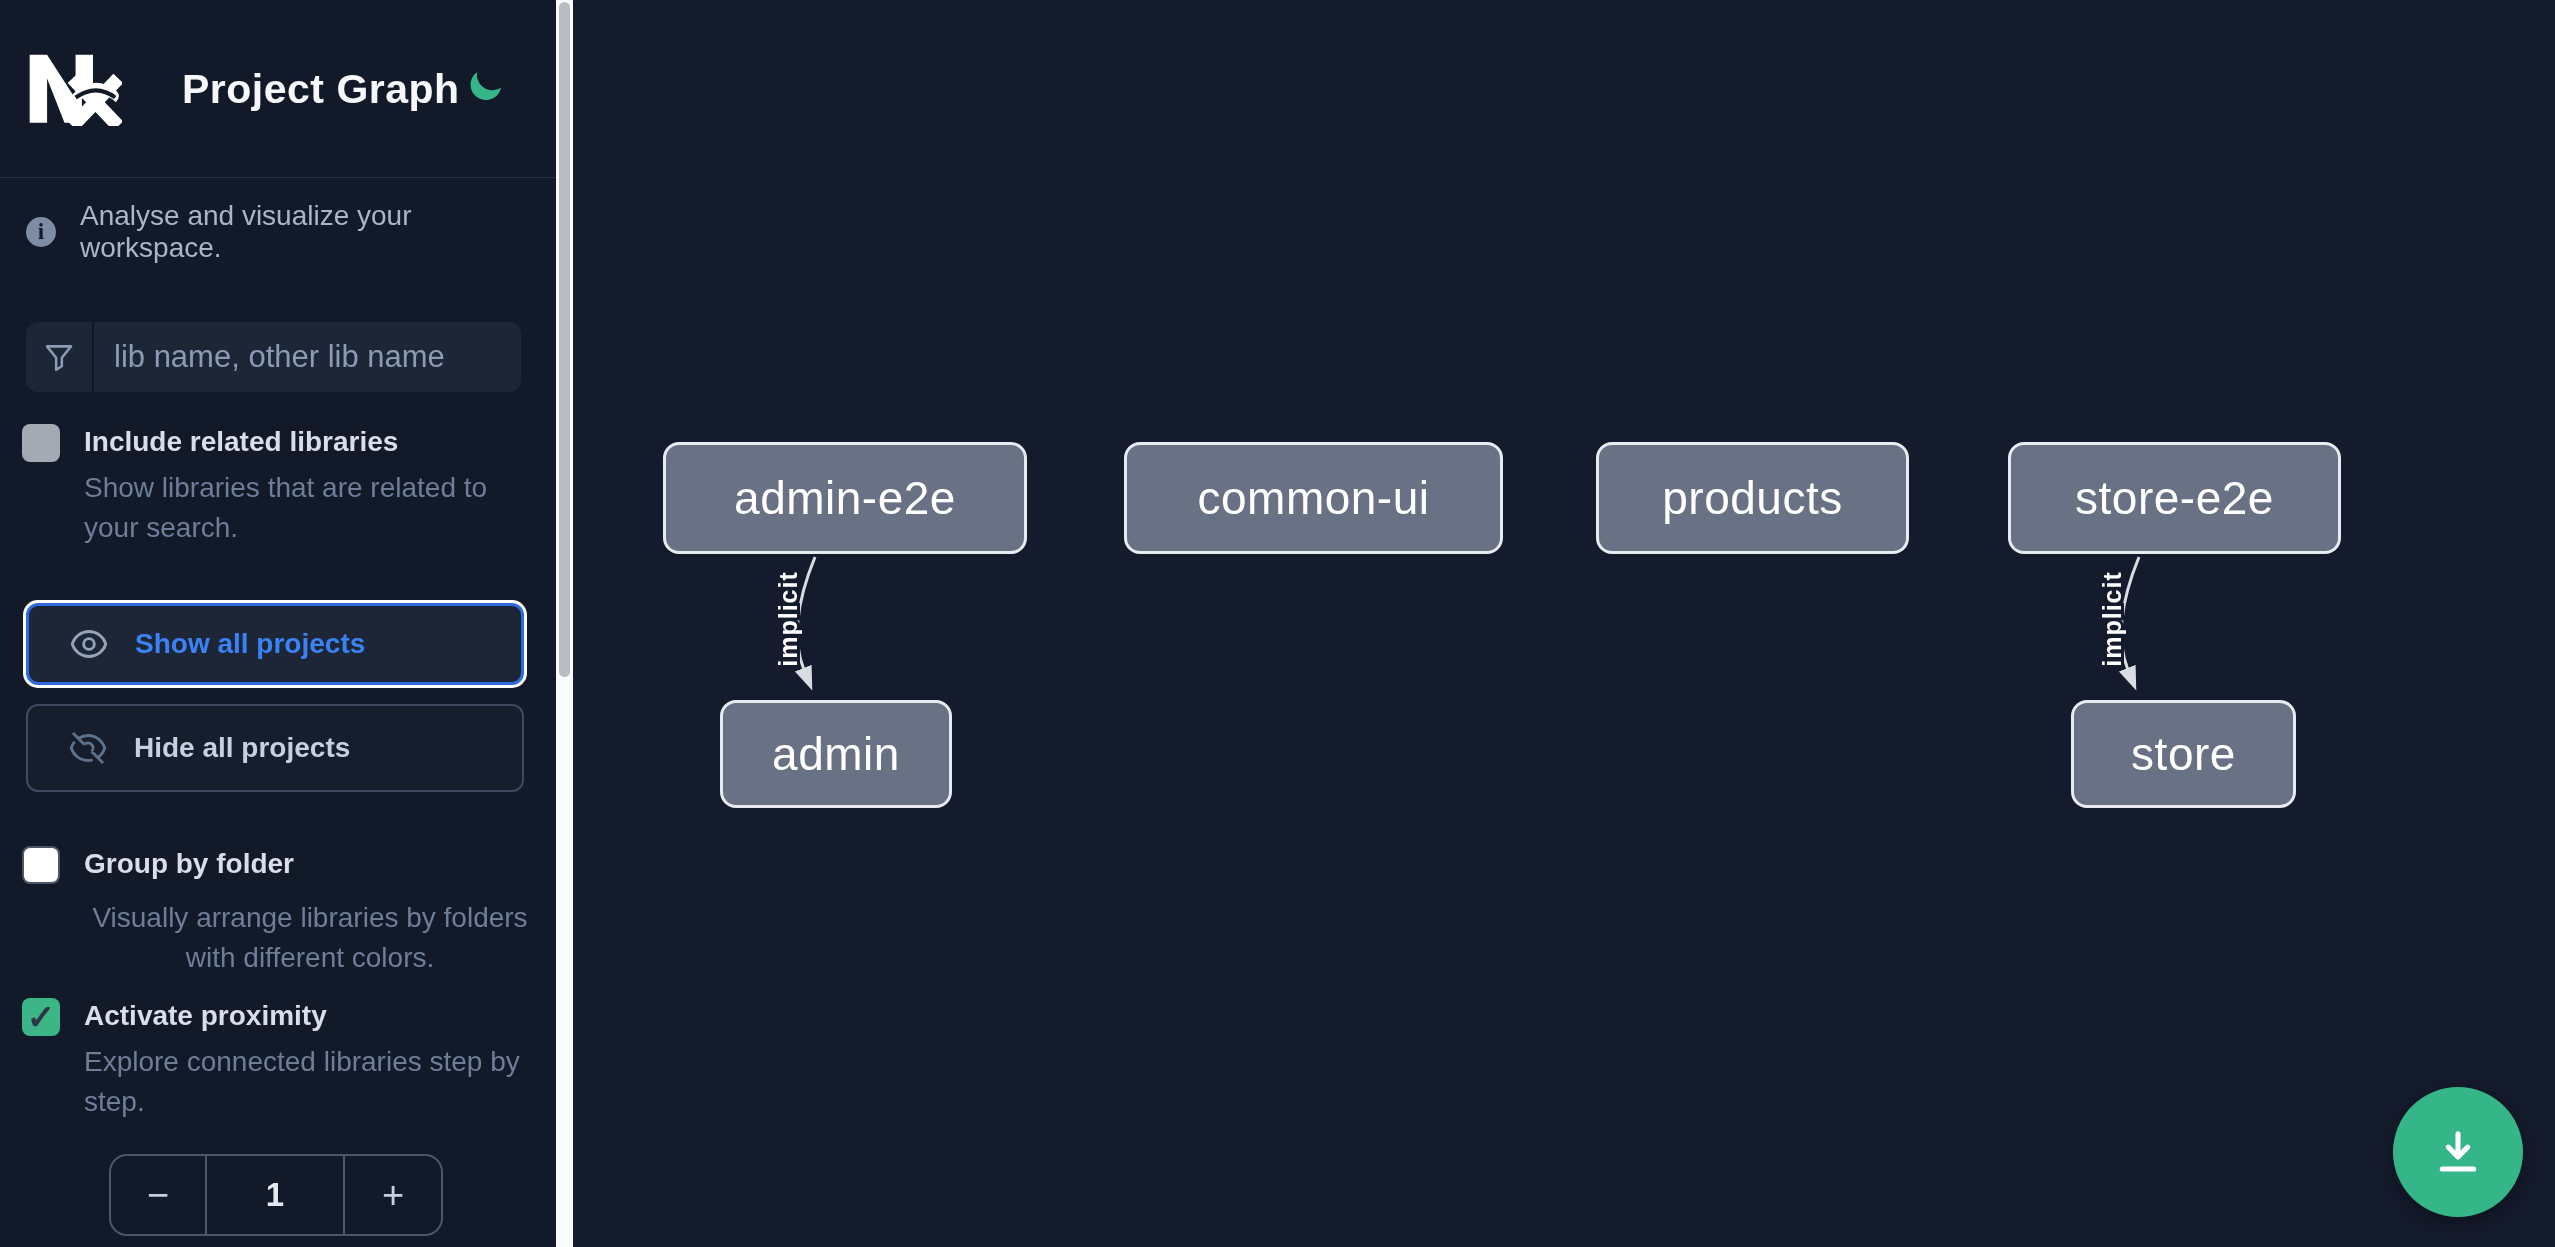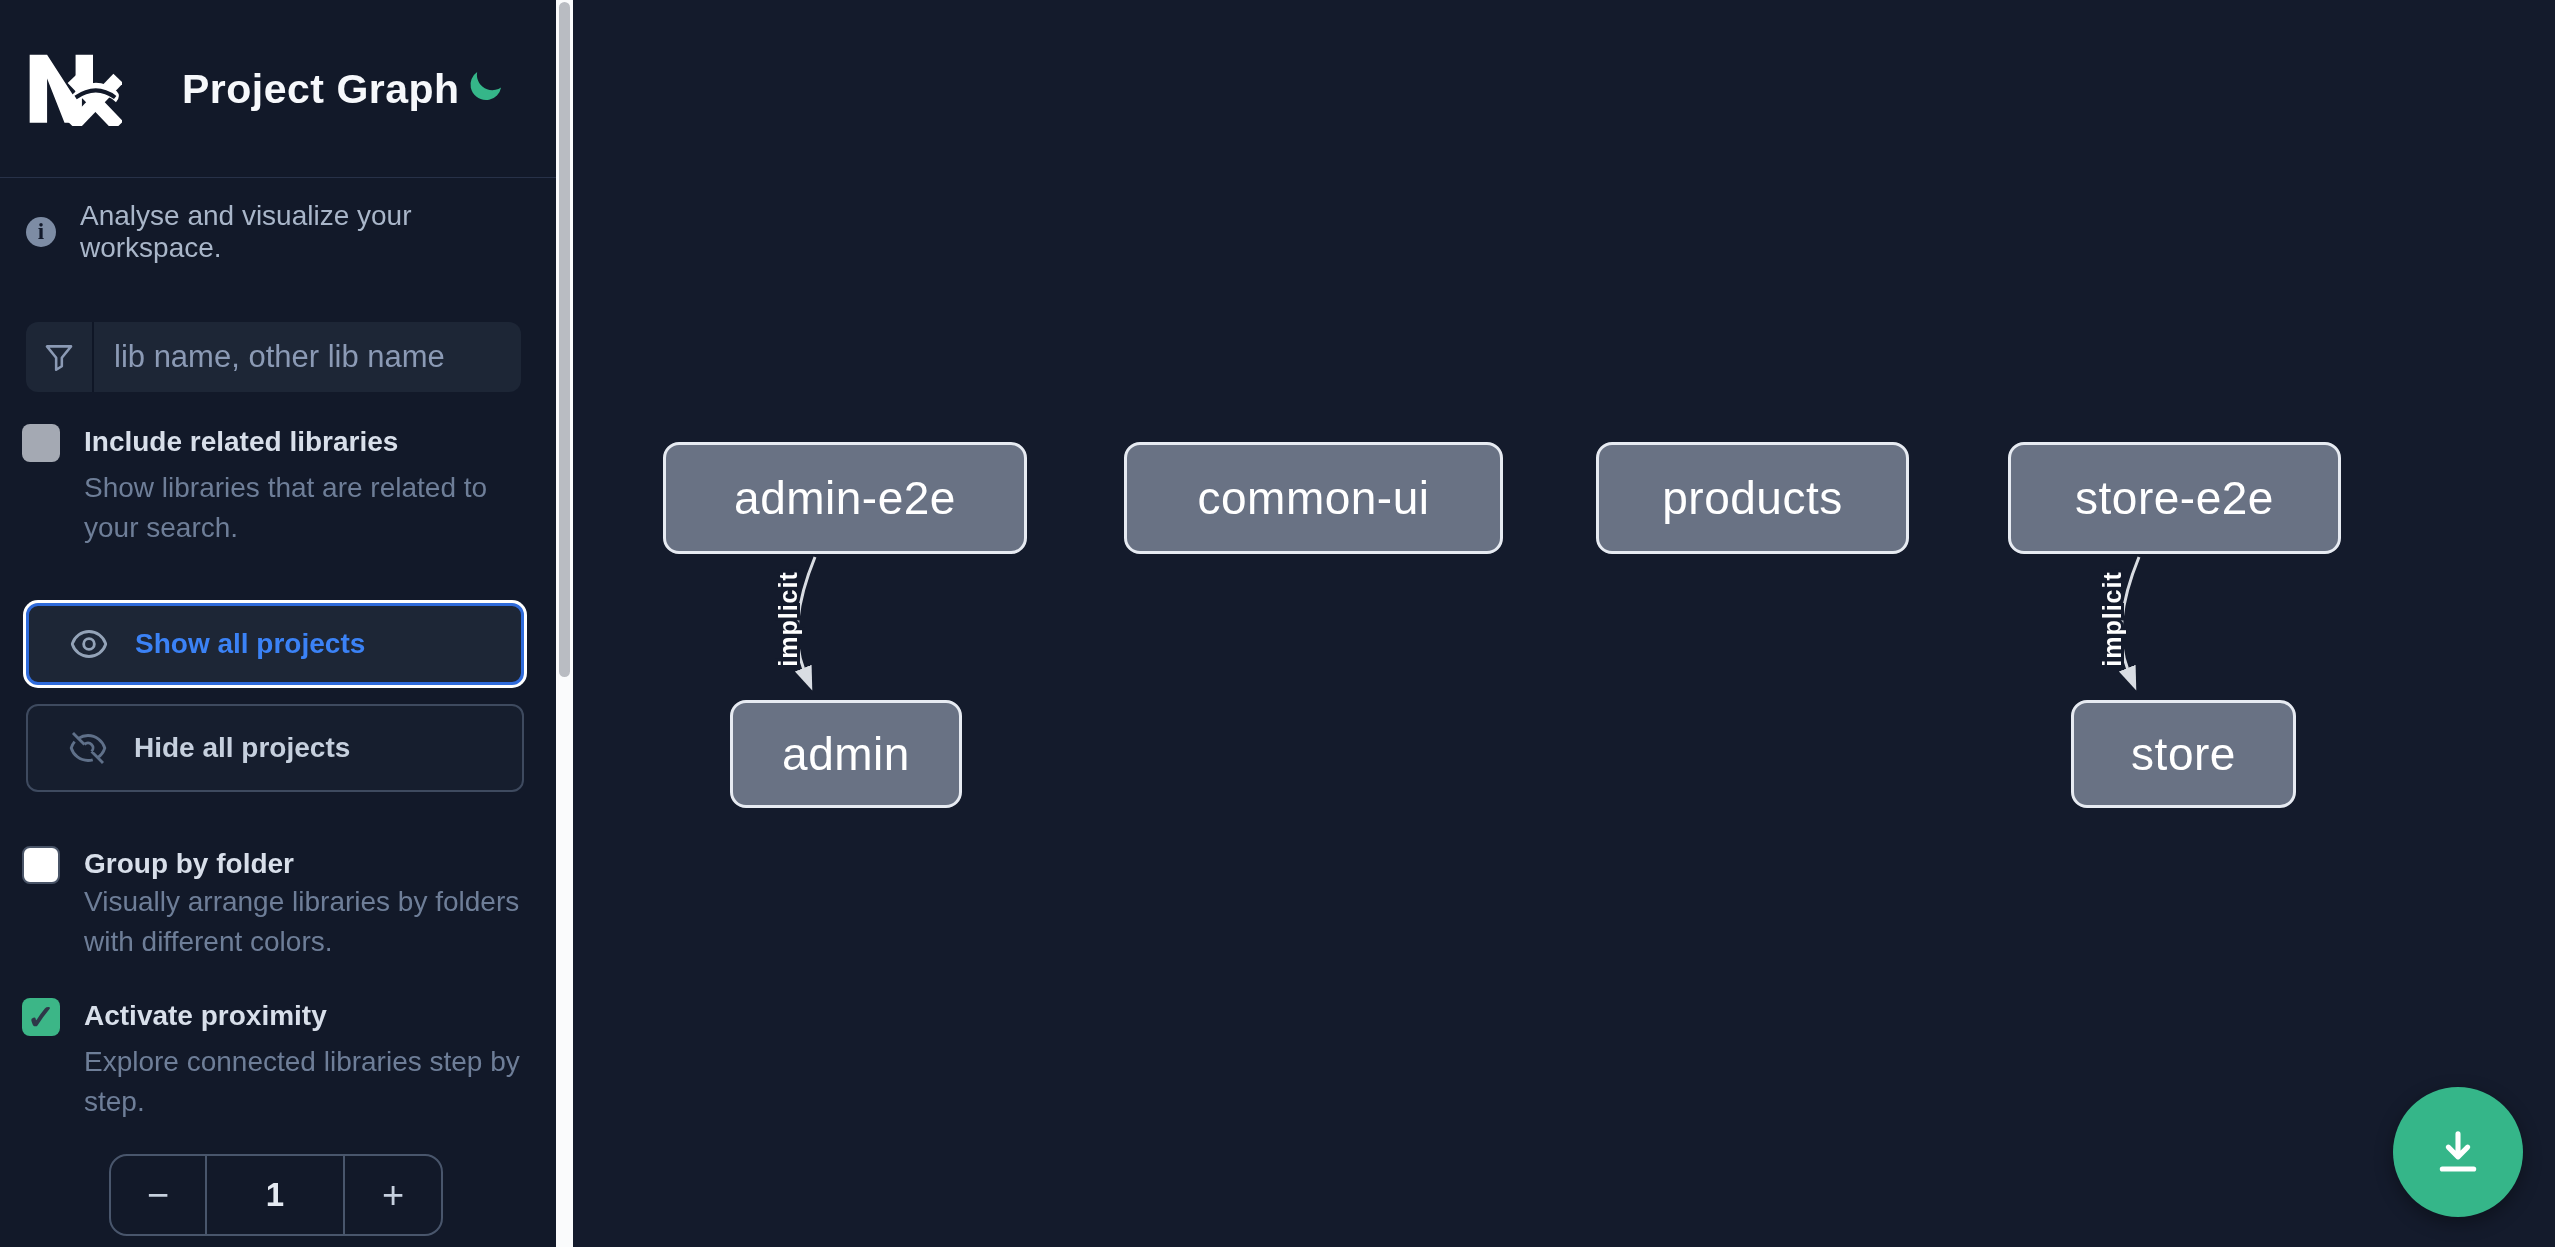--- a/index.html
+++ b/index.html
@@ -145,21 +145,21 @@
   <button class="sb-btn btn-hide">
     <svg viewBox="0 0 24 24" fill="none" stroke="#5f7089" stroke-width="1.7">
       <path d="M3.98 8.223A10.5 10.5 0 0 0 1.934 12c1.292 4.338 5.31 7.5 10.066 7.5.993 0 1.953-.138 2.863-.395M6.228 6.228A10.45 10.45 0 0 1 12 4.5c4.756 0 8.773 3.162 10.065 7.498a10.52 10.52 0 0 1-4.293 5.774M6.228 6.228 3 3m3.228 3.228 3.65 3.65m7.894 7.894L21 21m-3.228-3.228-3.65-3.65m0 0a3 3 0 1 0-4.243-4.243"></path>
     </svg>
     <span>Hide all projects</span>
   </button>
 
   <div class="opt" style="top:846px;">
     <span class="checkbox cb-white"></span>
     <div class="opt-label">Group by folder</div>
-    <div class="opt-desc" style="top:36px;">Visually arrange libraries by folders with different colors.</div>
+    <div class="opt-desc" style="top:52px;text-align:center;">Visually arrange libraries by folders with different colors.</div>
   </div>
 
   <div class="opt" style="top:998px;">
     <span class="checkbox cb-green">✓</span>
     <div class="opt-label">Activate proximity</div>
     <div class="opt-desc" style="top:44px;">Explore connected libraries step by step.</div>
   </div>
 
   <div class="stepper">
     <button class="step-btn step-dec">−</button>
@@ -184,21 +184,21 @@
     <path d="M 242 557 C 226 596, 218 638, 231 670" fill="none" stroke="#d9dde3" stroke-width="3" marker-end="url(#arrow)"></path>
     <path d="M 1566 557 C 1550 596, 1542 638, 1555 670" fill="none" stroke="#d9dde3" stroke-width="3" marker-end="url(#arrow)"></path>
     <text class="edge-label" x="217" y="619" transform="rotate(-90 217 619)" text-anchor="middle" dominant-baseline="middle">implicit</text>
     <text class="edge-label" x="1541" y="619" transform="rotate(-90 1541 619)" text-anchor="middle" dominant-baseline="middle">implicit</text>
   </svg>
 
   <div class="node row1" style="left:90px;  width:364px;">admin-e2e</div>
   <div class="node row1" style="left:551px; width:379px;">common-ui</div>
   <div class="node row1" style="left:1023px;width:313px;">products</div>
   <div class="node row1" style="left:1435px;width:333px;">store-e2e</div>
-  <div class="node row2" style="left:157px; width:232px;">admin</div>
+  <div class="node row2" style="left:147px; width:232px;">admin</div>
   <div class="node row2" style="left:1498px;width:225px;">store</div>
 
   <button class="fab">
     <svg viewBox="0 0 24 24" fill="none" stroke="#ffffff" stroke-width="2.1" stroke-linecap="round" stroke-linejoin="round">
       <path d="M12 4.5v9.5m0 0l-4-4m4 4l4-4"></path>
       <path d="M5.5 19h13"></path>
     </svg>
   </button>
 
 </main>

